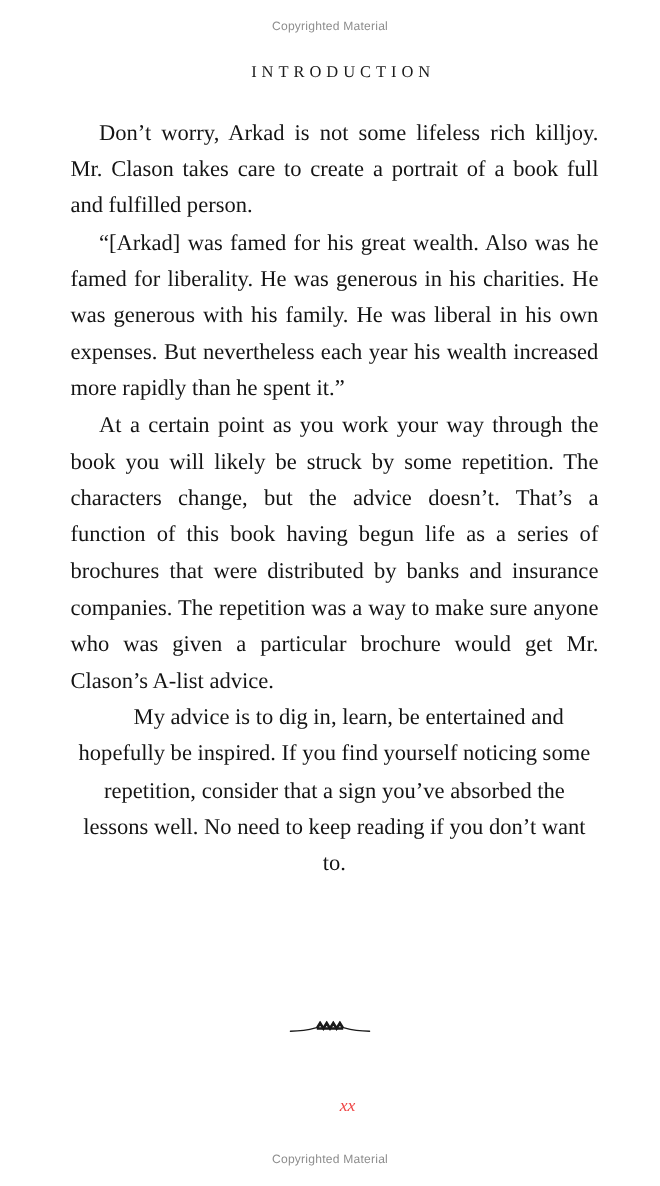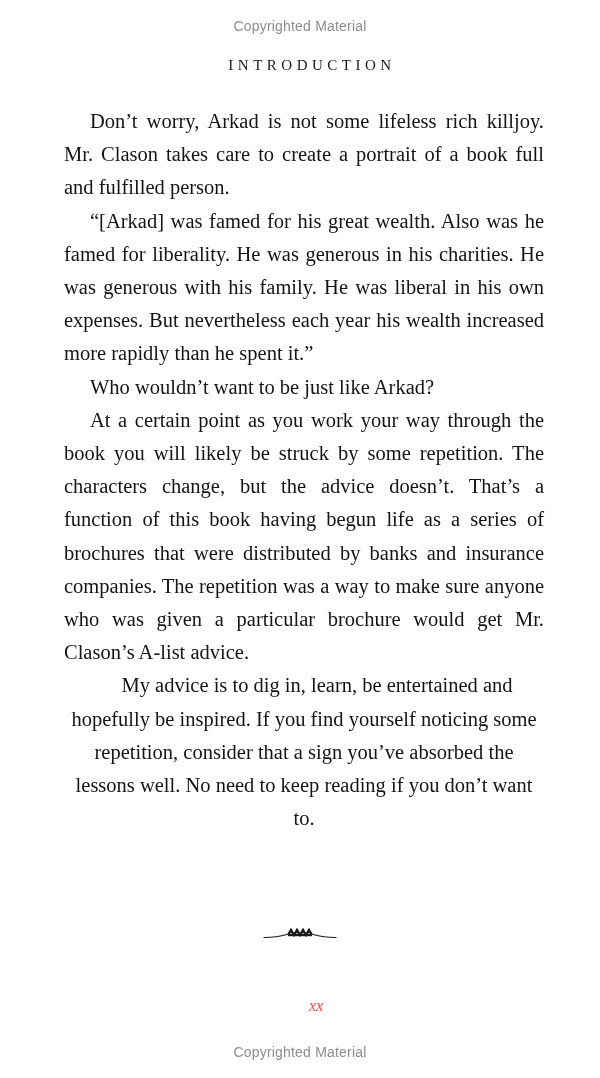--- a/index.html
+++ b/index.html
@@ -20,21 +20,21 @@
     height: 1078px;
     position: relative;
     box-sizing: border-box;
   }
   .watermark {
     position: absolute;
     left: 0;
     width: 100%;
     text-align: center;
     font-family: "Liberation Sans", sans-serif;
-    font-size: 14px;
+    font-size: 11px;
     letter-spacing: 0.2px;
     color: #8d8d8d;
   }
   .watermark-top { top: 18px; }
   .watermark-bottom { bottom: 18px; }
 
   .chapter-title {
     position: absolute;
     top: 50px;
     left: 12px;
@@ -99,21 +99,20 @@
 
 <div class="page">
 
   <div class="watermark watermark-top">Copyrighted Material</div>
 
   <div class="chapter-title">Introduction</div>
 
   <div class="body-text">
     <p class="indent">Don’t worry, Arkad is not some lifeless rich killjoy. Mr. Clason takes care to create a portrait of a book full and fulfilled person.</p>
     <p class="indent">“[Arkad] was famed for his great wealth. Also was he famed for liberality. He was generous in his charities. He was generous with his family. He was liberal in his own expenses. But nevertheless each year his wealth increased more rapidly than he spent it.”</p>
-    <p class="indent">Who wouldn’t want to be just like Arkad?</p>
     <p class="indent">At a certain point as you work your way through the book you will likely be struck by some repetition. The characters change, but the advice doesn’t. That’s a function of this book having begun life as a series of brochures that were distributed by banks and insurance companies. The repetition was a way to make sure anyone who was given a particular brochure would get Mr. Clason’s A-list advice.</p>
     <p class="indent last">My advice is to dig in, learn, be entertained and hopefully be inspired. If you find yourself noticing some repetition, consider that a sign you’ve absorbed the lessons well. No need to keep reading if you don’t want to.</p>
   </div>
 
   <div class="ornament">
     <svg width="76" height="16" viewBox="0 0 76 16" aria-hidden="true">
       <path d="M2 9.5 C 10 9.5, 18 8.5, 25 6.5" stroke="#1a1a1a" stroke-width="1.2" fill="none" stroke-linecap="round"></path>
       <path d="M74 9.5 C 66 9.5, 58 8.5, 51 6.5" stroke="#1a1a1a" stroke-width="1.2" fill="none" stroke-linecap="round"></path>
       <path d="M26 7 L29 2 L32 7 L35 2 L38 7 L41 2 L44 7 L47 2 L50 7" stroke="#1a1a1a" stroke-width="2.4" fill="none" stroke-linejoin="miter"></path>
       <path d="M26 7 L50 7" stroke="#1a1a1a" stroke-width="2.4" fill="none"></path>

